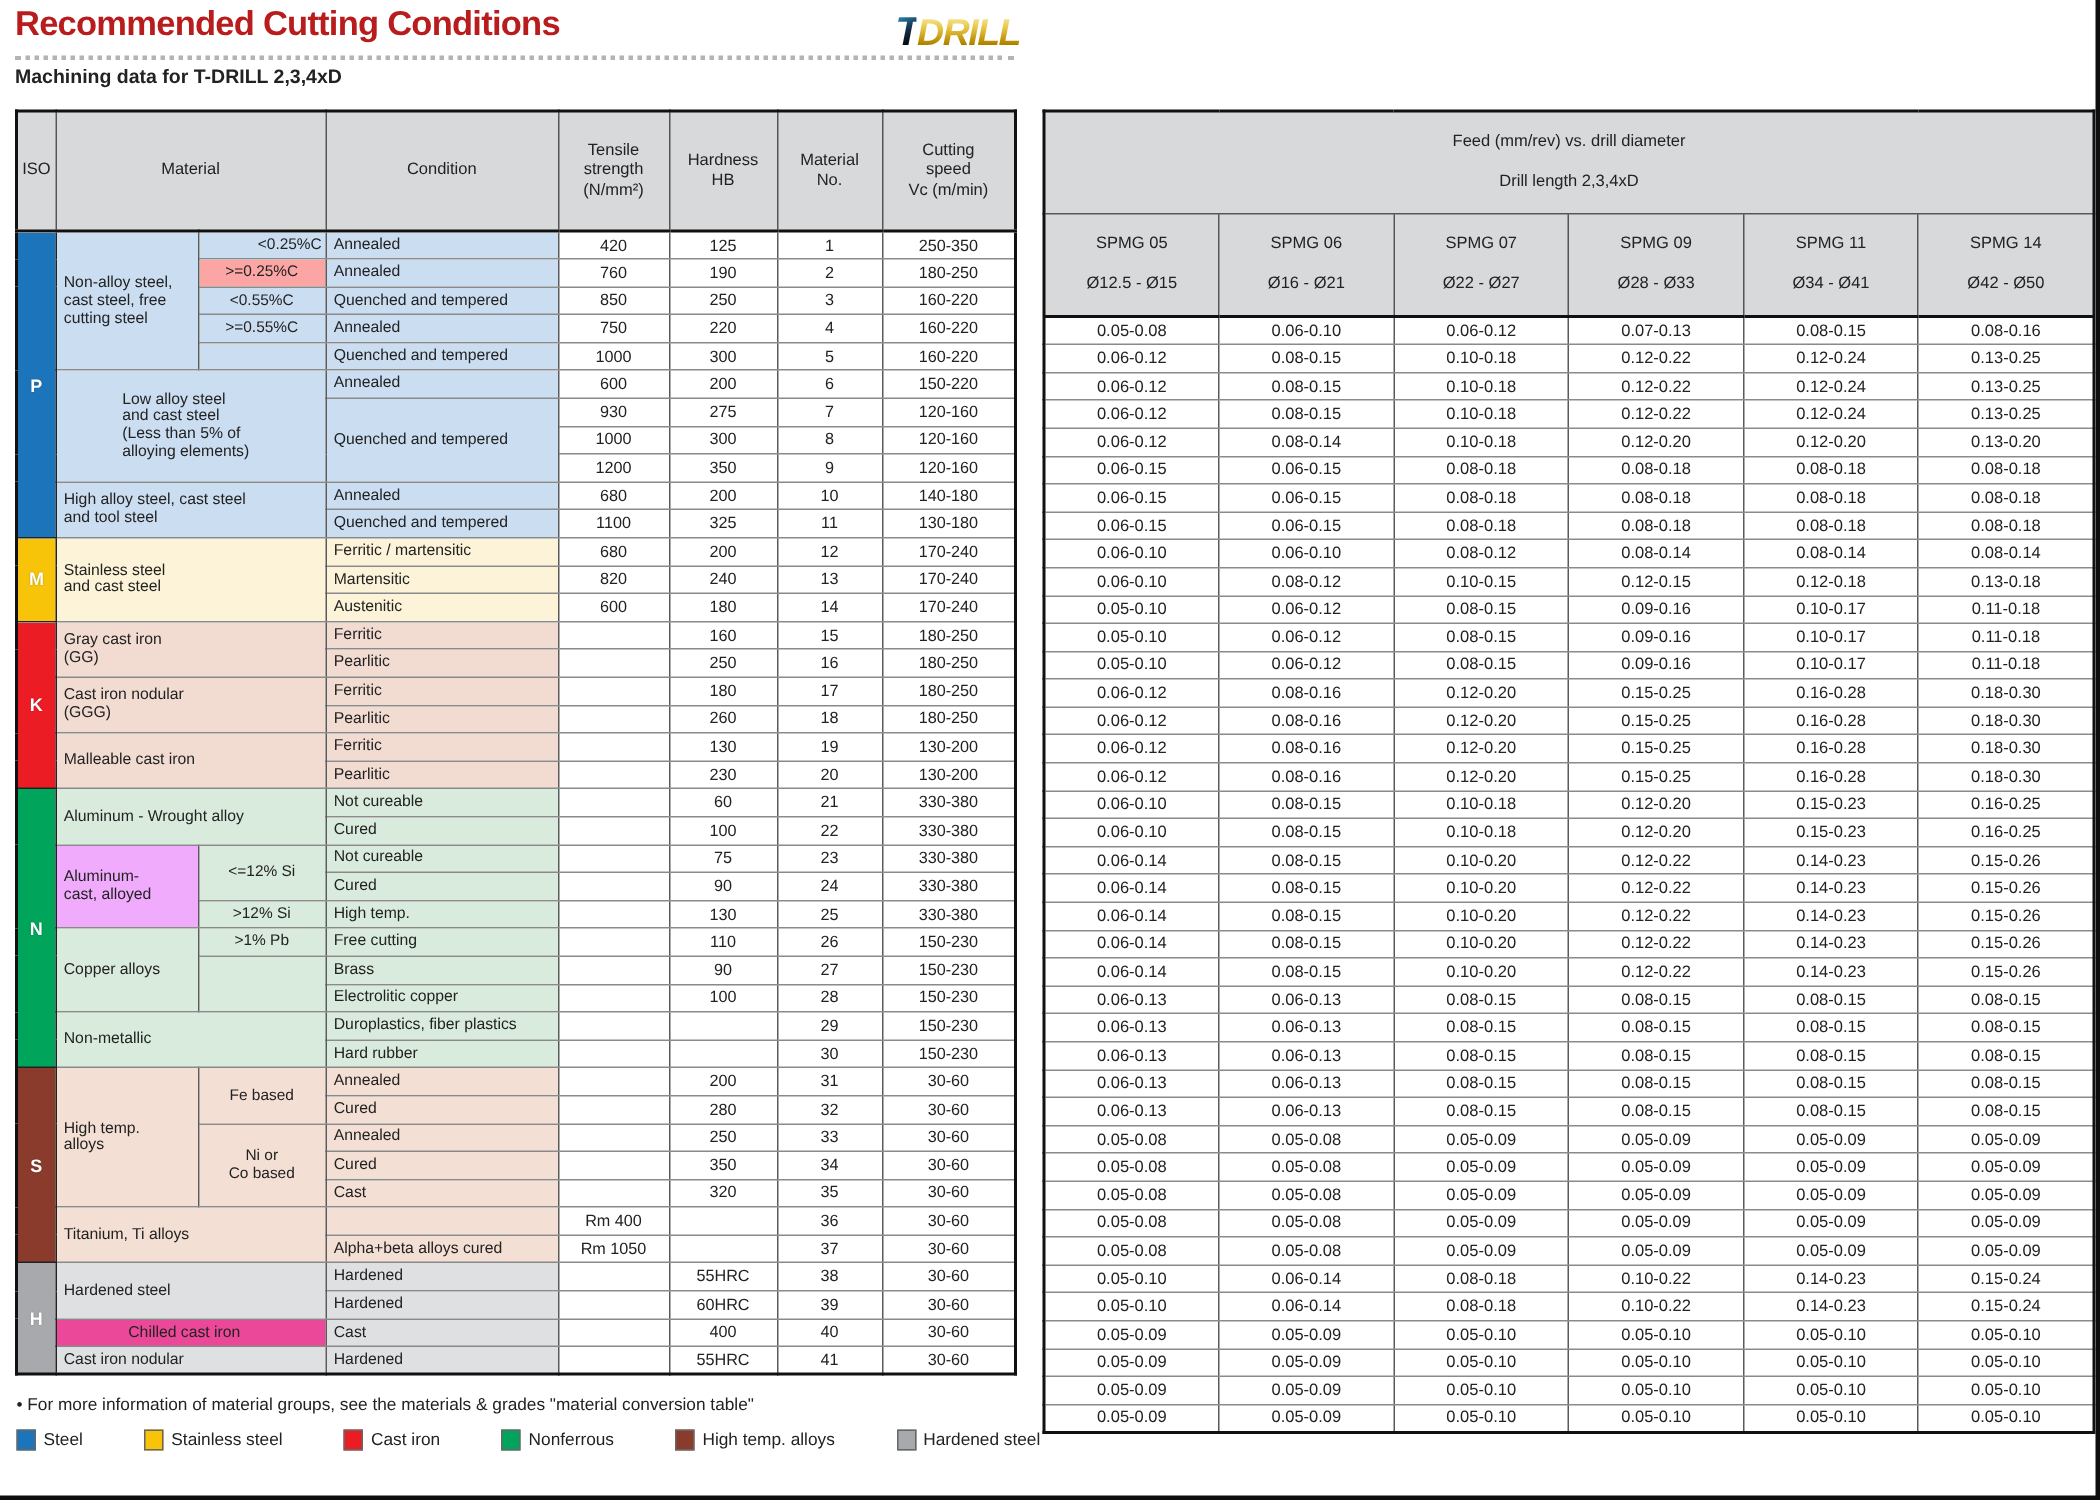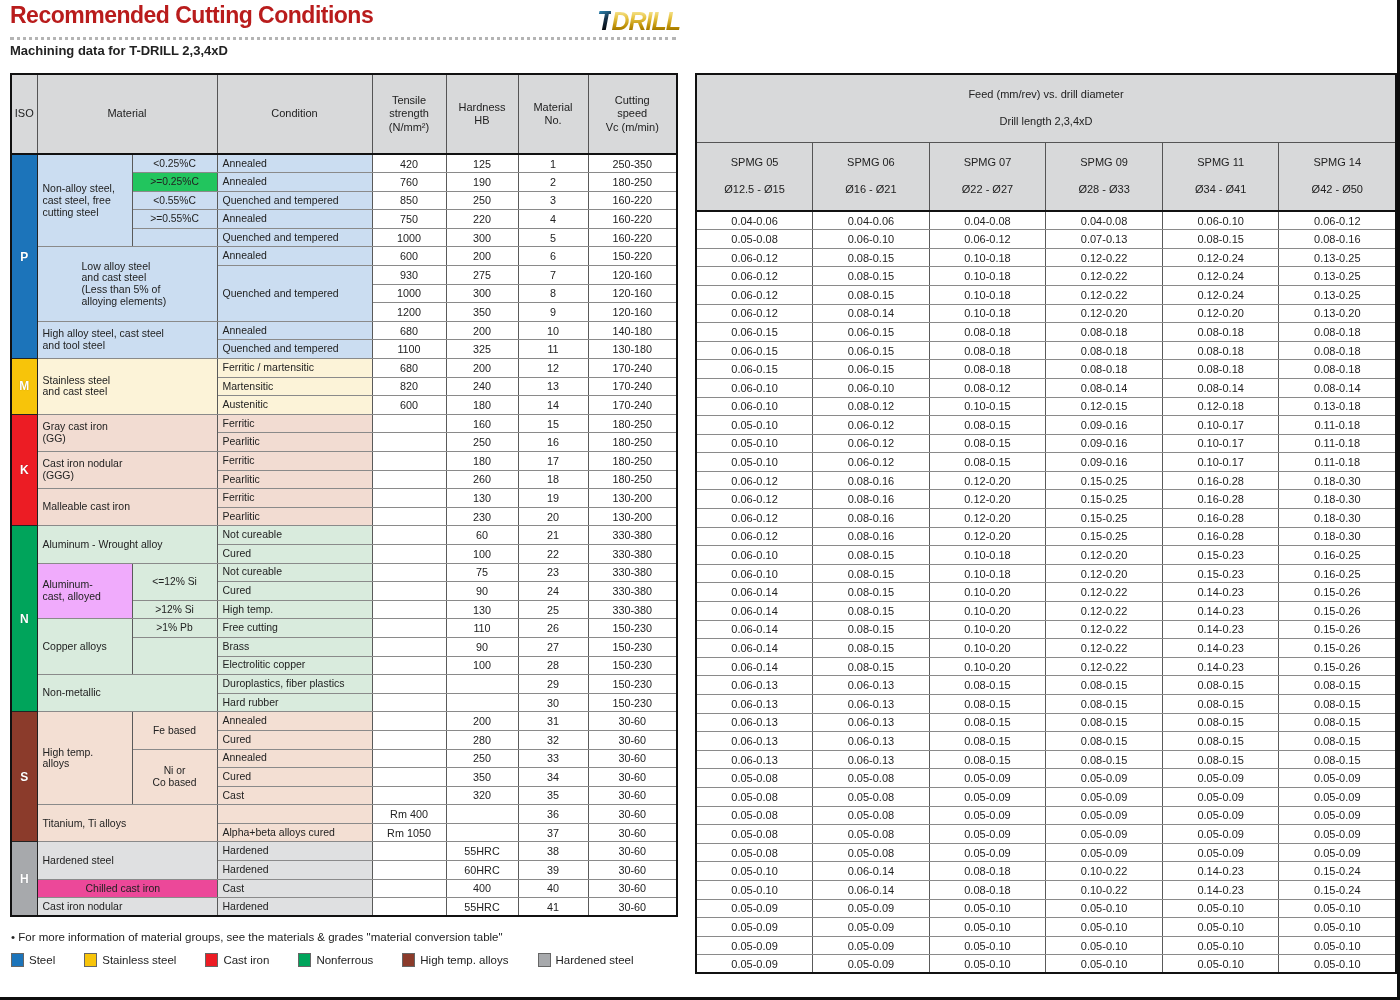--- a/index.html
+++ b/index.html
@@ -55,21 +55,21 @@
   td.mat-cell, td.cond-cell{
     text-align:left; padding-left:5px; font-size:10.5px; line-height:1.12; white-space:pre-line;
   }
   td.sub-cell{ font-size:10.3px; white-space:pre-line; line-height:1.12; }
   td.feed-cell{ font-size:11px; }
   .rt-col-name{ font-size:11px; }
   .rt-col-range{ font-size:11px; }
   
   .footnote{ position:absolute; left:11px; top:931px; font-size:11.5px; color:#222; }
   .legend{ position:absolute; left:11px; top:953px; display:flex; align-items:center; }
-  .legend-item{ display:flex; align-items:center; margin-right:29px; }
+  .legend-item{ display:flex; align-items:center; margin-right:41px; }
   .legend-swatch{ width:13px; height:14px; display:inline-block; margin-right:5px; border:1px solid #666; box-sizing:border-box;}
   .legend-label{ font-size:11.5px; color:#222; }
 </style>
 </head>
 <body>
 
 <div class="page">
 
   <h1 class="hdr-title">Recommended Cutting Conditions</h1>
   <div class="logo">
@@ -105,29 +105,29 @@
 speed
 Vc (m/min)</th>
       </tr>
     </thead>
     <tbody>
         <tr>
           <td rowspan="11" class="iso-cell" style="background: rgb(28, 116, 186);">P</td>
           <td rowspan="5" class="mat-cell" style="background: rgb(203, 221, 241);">Non-alloy steel,
 cast steel, free
 cutting steel</td>
-          <td rowspan="1" class="sub-cell" style="background: rgb(203, 221, 241);">&lt;0.25%C</td>
+          <td rowspan="1" class="sub-cell" style="background: rgb(203, 221, 241); text-align: right;">&lt;0.25%C</td>
           <td rowspan="1" class="cond-cell" style="background: rgb(203, 221, 241);">Annealed</td>
           <td>420</td>
           <td>125</td>
           <td>1</td>
           <td>250-350</td>
         </tr>
         <tr>
-          <td rowspan="1" class="sub-cell" style="background: #22c55e; margin-top: 25px;">&gt;=0.25%C</td>
+          <td rowspan="1" class="sub-cell" style="background: #fca5a5; margin-top: 25px;">&gt;=0.25%C</td>
           <td rowspan="1" class="cond-cell" style="background: rgb(203, 221, 241);">Annealed</td>
           <td>760</td>
           <td>190</td>
           <td>2</td>
           <td>180-250</td>
         </tr>
         <tr>
           <td rowspan="1" class="sub-cell" style="background: rgb(203, 221, 241);">&lt;0.55%C</td>
           <td rowspan="1" class="cond-cell" style="background: rgb(203, 221, 241);">Quenched and tempered</td>
           <td>850</td>
@@ -478,28 +478,20 @@
           <div class="rt-col-range">Ø34 - Ø41</div>
         </th>
         <th>
           <div class="rt-col-name">SPMG 14</div>
           <div class="rt-col-range">Ø42 - Ø50</div>
         </th>
       </tr>
     </thead>
     <tbody>
         <tr>
-          <td class="feed-cell">0.04-0.06</td>
-          <td class="feed-cell">0.04-0.06</td>
-          <td class="feed-cell">0.04-0.08</td>
-          <td class="feed-cell">0.04-0.08</td>
-          <td class="feed-cell">0.06-0.10</td>
-          <td class="feed-cell">0.06-0.12</td>
-        </tr>
-        <tr>
           <td class="feed-cell">0.05-0.08</td>
           <td class="feed-cell">0.06-0.10</td>
           <td class="feed-cell">0.06-0.12</td>
           <td class="feed-cell">0.07-0.13</td>
           <td class="feed-cell">0.08-0.15</td>
           <td class="feed-cell">0.08-0.16</td>
         </tr>
         <tr>
           <td class="feed-cell">0.06-0.12</td>
           <td class="feed-cell">0.08-0.15</td>

